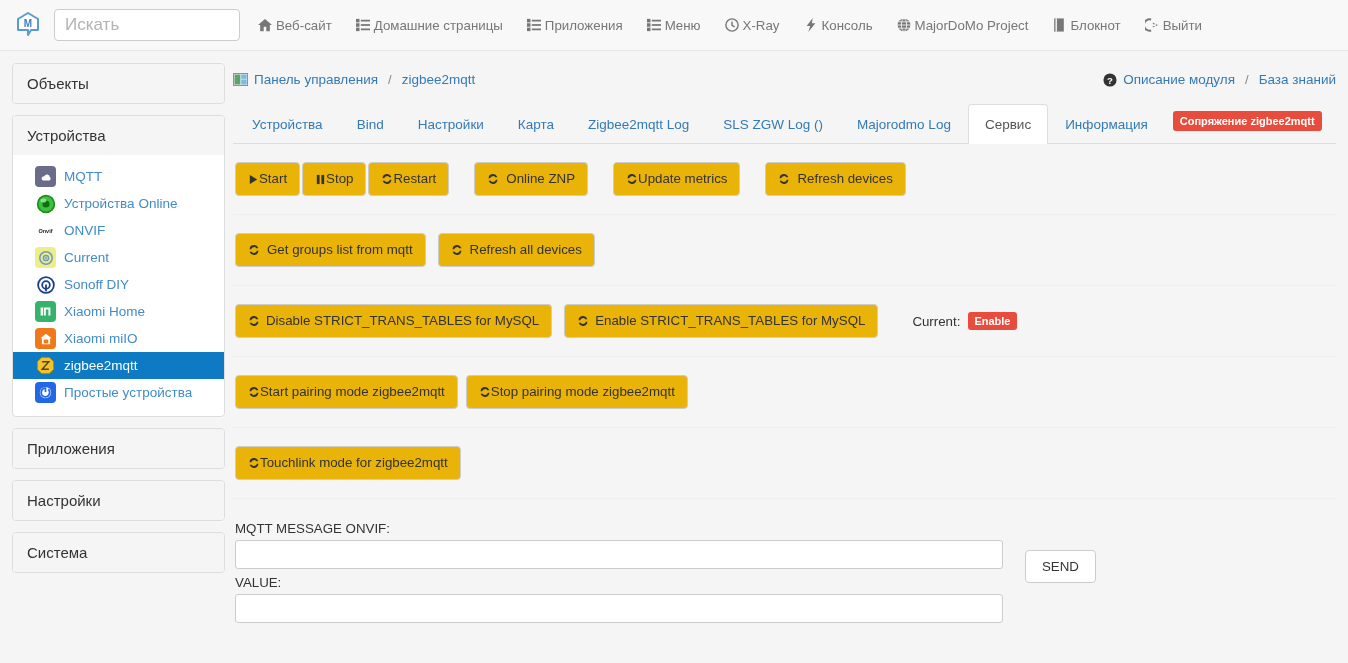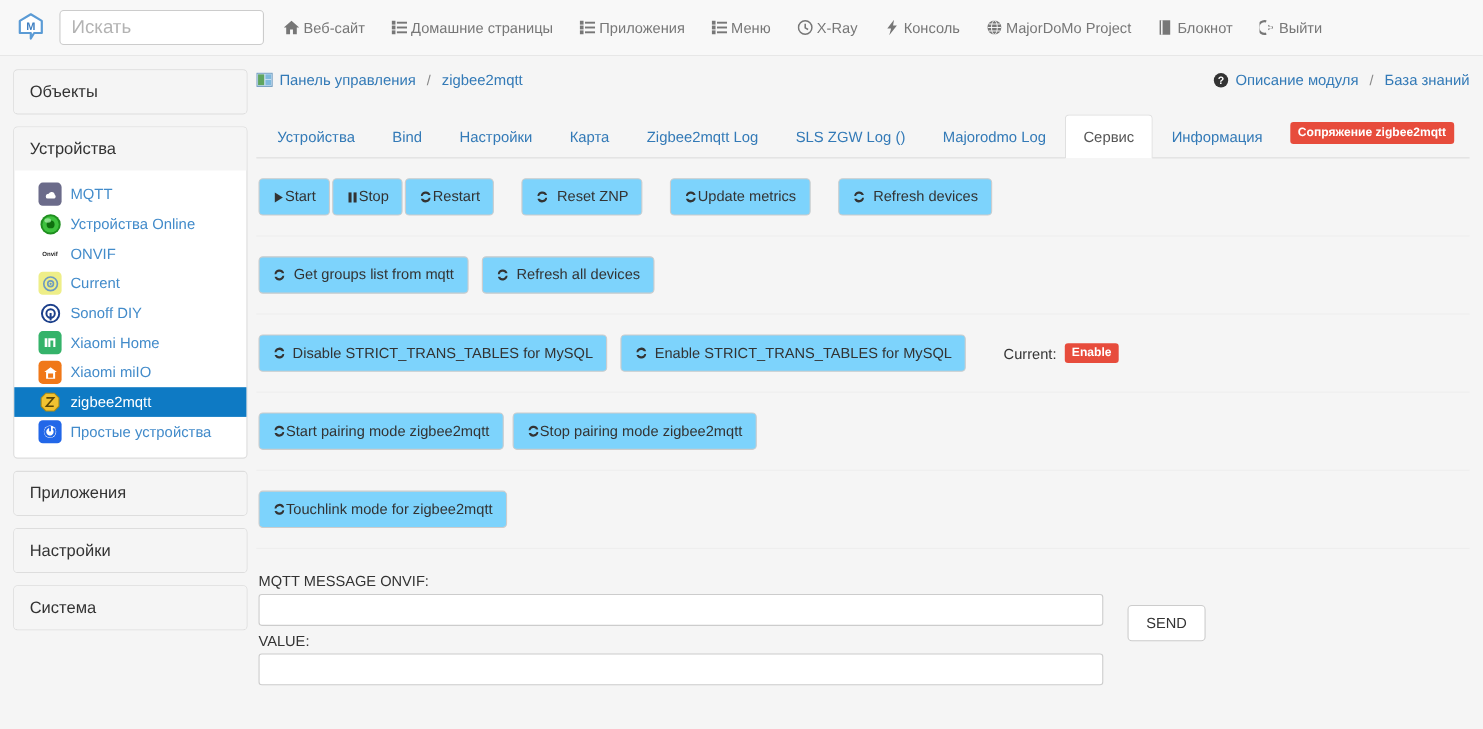--- a/index.html
+++ b/index.html
@@ -101,21 +101,21 @@
     font-size: 11px; color: #fff; font-weight: bold;
     overflow: hidden;
   }
 
   
   #content {
     flex: 1;
     padding: 14px 12px 0 8px;
     min-width: 0;
   }
-  #crumbrow { display: flex; align-items: flex-start; justify-content: space-between; height: 22px; }
+  #crumbrow { display: flex; align-items: flex-end; justify-content: space-between; height: 22px; }
   .crumb, .crumb a { color: #337ab7; font-size: 13.5px; text-decoration: none; cursor: pointer; }
   .crumb-sep { color: #888; margin: 0 4px; }
   .crumb-wrap { display: flex; align-items: center; gap: 6px; }
 
   
   #tabs {
     margin-top: 16px;
     border-bottom: 1px solid #ddd;
     display: flex;
     align-items: flex-end;
@@ -158,21 +158,21 @@
   
   .btn-row {
     display: flex;
     align-items: center;
     padding: 18px 2px;
     border-bottom: 1px solid #eee;
     gap: 0;
   }
   .btn-row:last-of-type { border-bottom: 1px solid #eee; }
   .btn {
-    background: #7dd3fc;
+    background: #eab308;
     border: 1px solid #ccc;
     border-radius: 4px;
     padding: 7px 12px;
     font-size: 13.3px;
     font-family: "Liberation Sans", sans-serif;
     color: #333;
     cursor: pointer;
     display: inline-flex;
     align-items: center;
     gap: 0px;
@@ -537,21 +537,21 @@
         <span>Restart</span>
       </button>
       <span class="sp-25"></span>
       <button class="btn" style="gap:7px;">
         <span class="bico">
           <svg width="12" height="12" viewBox="0 0 16 16">
               <path fill="currentColor" d="M13.6 2.6V5A6 6 0 0 0 2.1 7h2.1a3.9 3.9 0 0 1 6.9-1.3H8.5l5.1.1V2.6z"></path>
               <path fill="currentColor" d="M2.4 13.4V11a6 6 0 0 0 11.5-2h-2.1a3.9 3.9 0 0 1-6.9 1.3h2.6l-5.1-.1v3.2z"></path>
             </svg>
         </span>
-        <span>Reset ZNP</span>
+        <span>Online ZNP</span>
       </button>
       <span class="sp-25"></span>
       <button class="btn">
         <span class="bico">
           <svg width="12" height="12" viewBox="0 0 16 16">
               <path fill="currentColor" d="M13.6 2.6V5A6 6 0 0 0 2.1 7h2.1a3.9 3.9 0 0 1 6.9-1.3H8.5l5.1.1V2.6z"></path>
               <path fill="currentColor" d="M2.4 13.4V11a6 6 0 0 0 11.5-2h-2.1a3.9 3.9 0 0 1-6.9 1.3h2.6l-5.1-.1v3.2z"></path>
             </svg>
         </span>
         <span>Update metrics</span>

